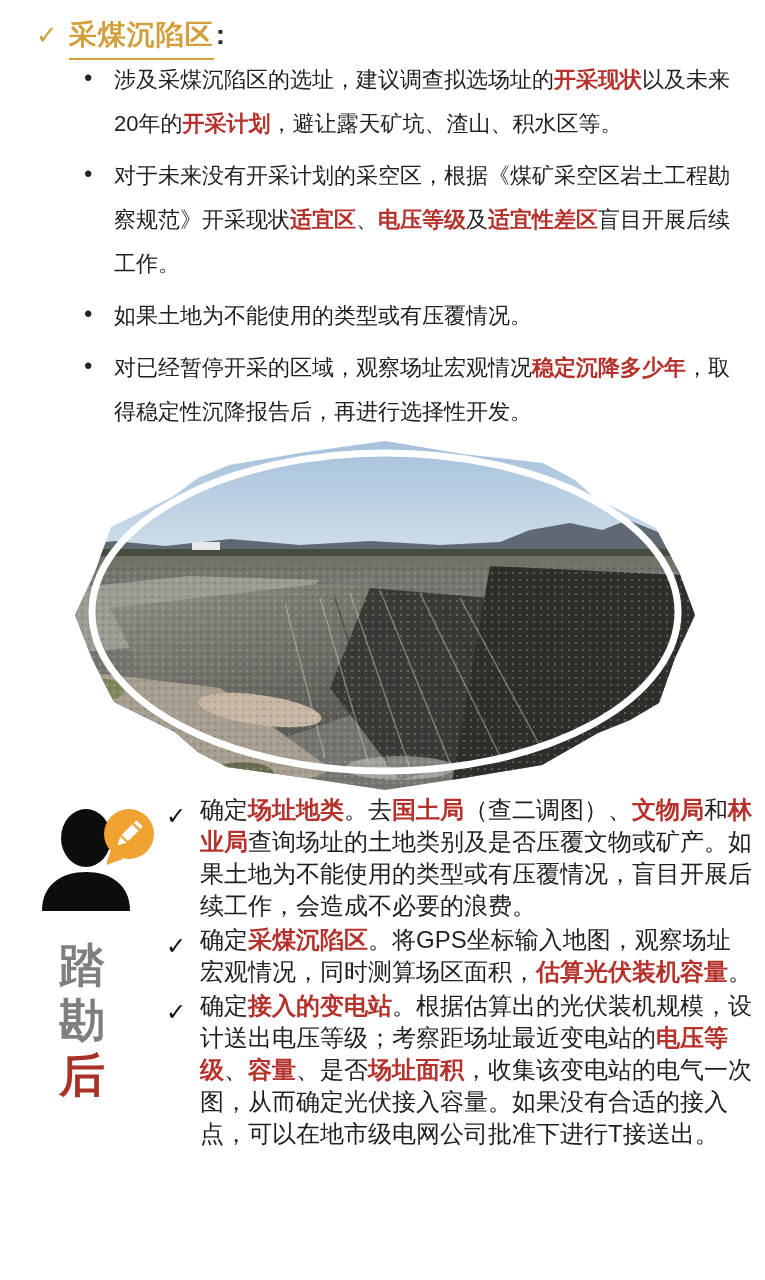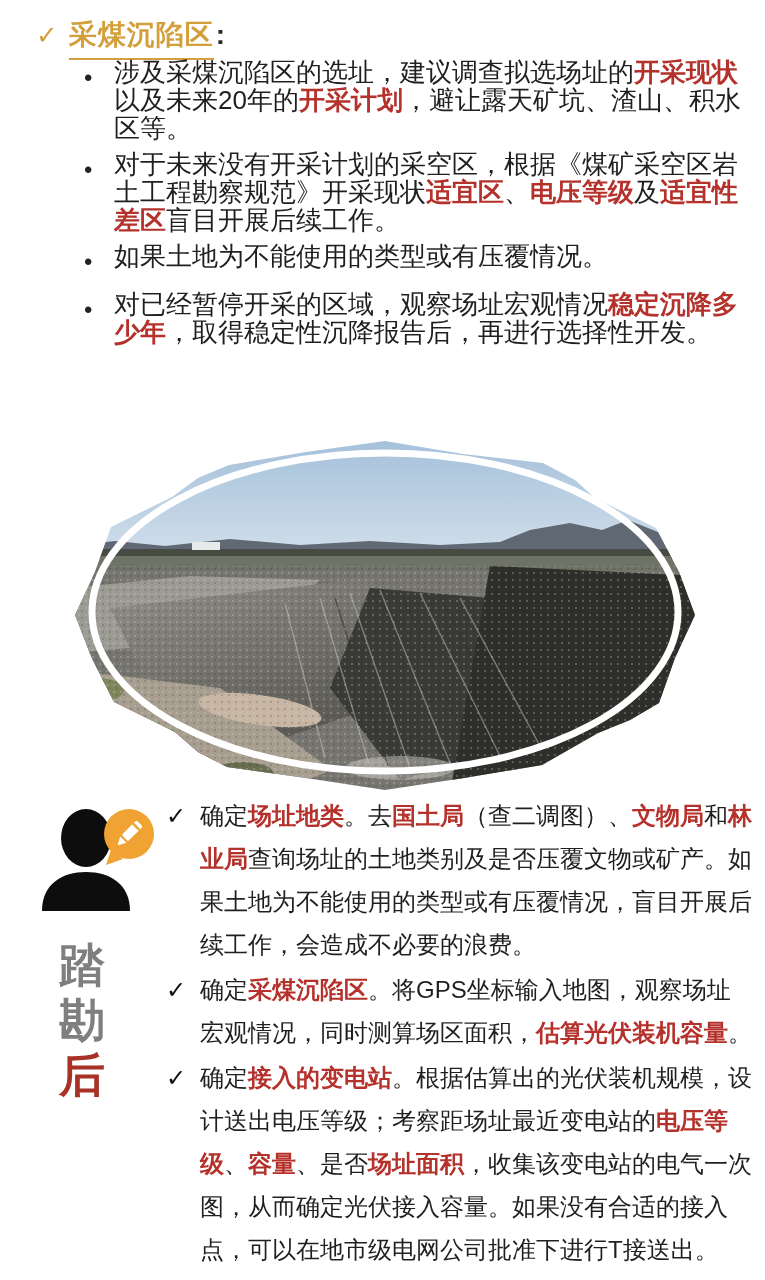--- a/index.html
+++ b/index.html
@@ -11,35 +11,35 @@
   }
   
   .header { position:absolute; top:16px; left:36px; font-size:28px; font-weight:700; letter-spacing:1px; }
   .header .chk { color:var(--gold,#d29f3a); margin-right:10px; font-size:26px; }
   .header .ttl { color:var(--gold,#d29f3a); border-bottom:2px solid var(--gold,#d29f3a); padding-bottom:8px; }
   .header .col { color:#2a2a2a; margin-left:2px; }
   
   .top-list { position:absolute; top:58px; left:84px; width:660px; list-style:none; }
   .top-list li { display:flex; margin-bottom:8px; }
   .top-list .dot { width:30px; font-size:24px; line-height:40px; color:#222; flex:0 0 30px; }
-  .top-list .txt { width:630px; font-size:26px; line-height:28px; color:var(--text,#1f1f1f); }
+  .top-list .txt { width:630px; font-size:22px; line-height:44px; color:var(--text,#1f1f1f); }
   .em-red { color:var(--red,#b5312b); font-weight:700; }
   
   .photo { position:absolute; top:438px; left:70px; width:630px; height:356px; }
   .photo svg { display:block; }
   
   .survey-icon { position:absolute; top:798px; left:34px; width:122px; height:114px; }
   .v-label { position:absolute; top:938px; left:46px; width:72px; text-align:center;
              font-size:46px; font-weight:700; line-height:55px; color:var(--gray,#7f7f7f); }
   .v-label span { display:block; }
   .v-label .em-red { color:var(--vred,#a93226); font-weight:700; }
   .survey-list { position:absolute; top:794px; left:166px; width:588px; list-style:none; }
   .survey-list li { display:flex; margin-bottom:2px; }
   .survey-list .tick { width:34px; flex:0 0 34px; font-size:24px; line-height:43px; font-weight:700; color:#111; }
-  .survey-list .txt { width:554px; font-size:24px; line-height:43px; color:var(--text,#1f1f1f); }
+  .survey-list .txt { width:554px; font-size:24px; line-height:32px; color:var(--text,#1f1f1f); }
 </style>
 </head>
 <body>
 
 <div class="page" id="page" style="--gold: #d29f3a; --red: #b5312b; --vred: #a93226; --gray: #7f7f7f; --text: #1f1f1f; --orange: #f0a232;">
 
   <div class="header">
     <span class="chk">✓</span><span class="ttl">采煤沉陷区</span><span class="col">:</span>
   </div>
 

